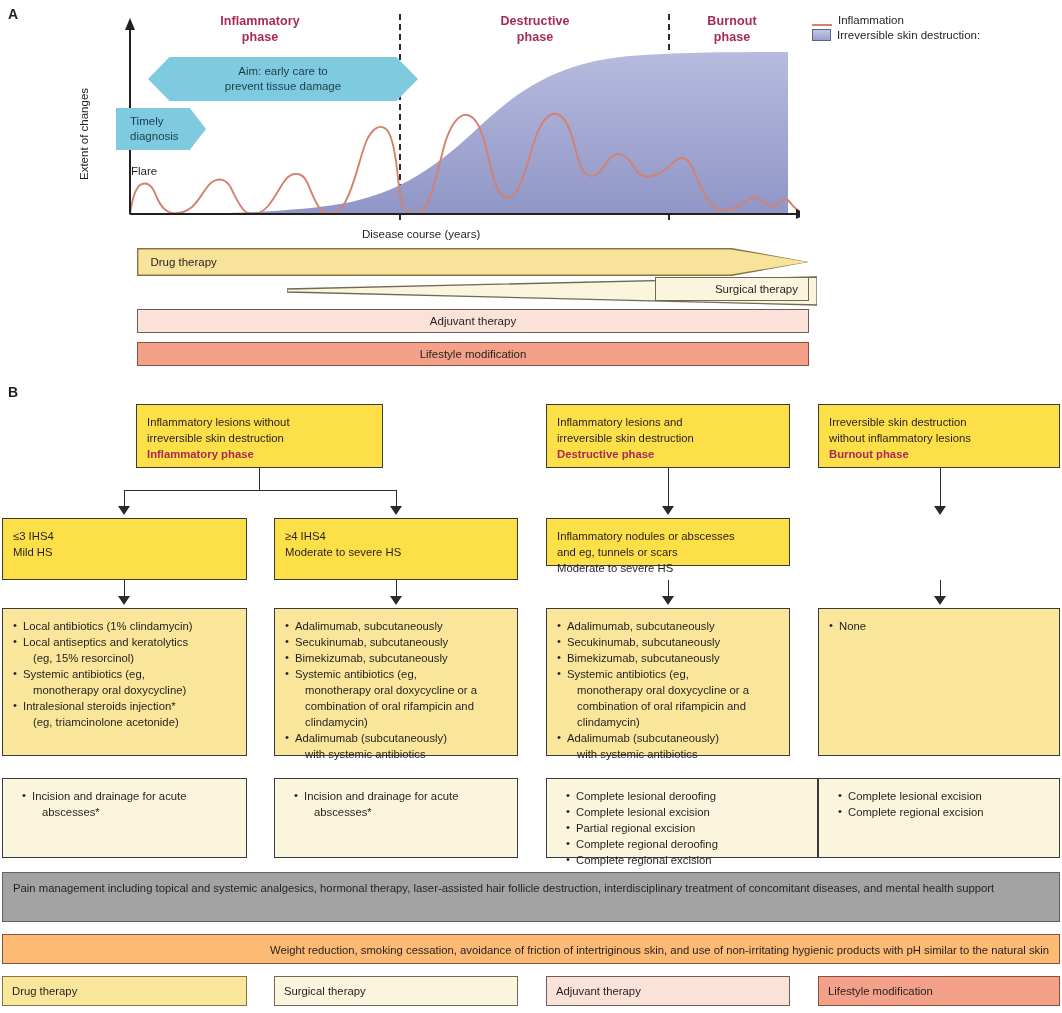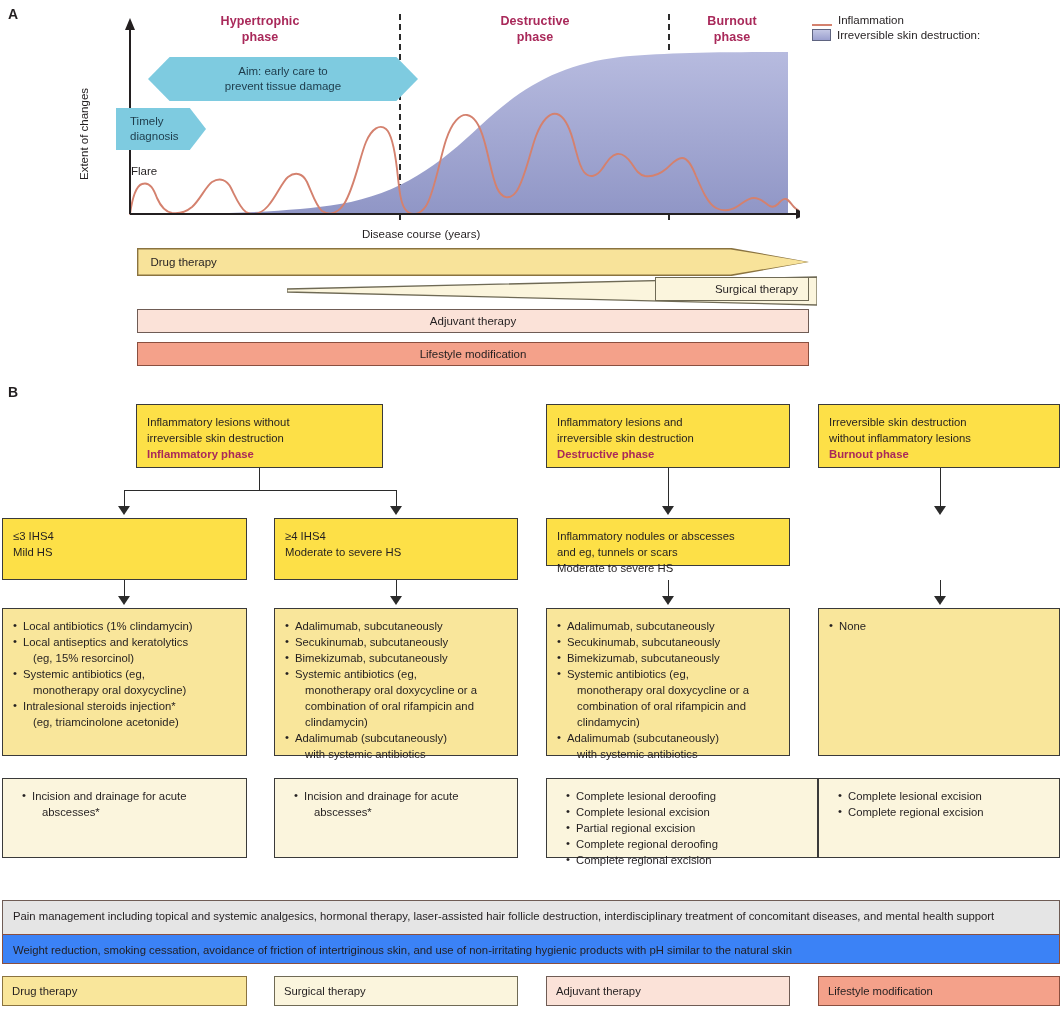--- a/index.html
+++ b/index.html
@@ -135,43 +135,43 @@
   }
   
   .fbar{
     position:absolute;
     border:1.6px solid #6f5c55;
     font-size:11.3px;
     line-height:1.5;
     color:#231f20;
     padding:7px 10px;
   }
-  #painBar{ background:#e5e5e5;margin-top:28px; }
-  #weightBar{ background:#3b82f6; border-color:#8a4f3f;}
+  #painBar{ background:#a3a3a3; }
+  #weightBar{ background:#fdba74; border-color:#8a4f3f;text-align:right;}
   .legbar{
     position:absolute;
     border:1.6px solid #6f5c55;
     font-size:11.3px;
     color:#231f20;
     display:flex; align-items:center; padding-left:9px;
   }
   #legDrug{ background:#f9e69b; border-color:#8a7340;}
   #legSurg{ background:#fbf5dd; border-color:#6f6a55;}
   #legAdj{ background:#fbe2d8; border-color:#6f5c55;}
   #legLife{ background:#f4a18a; border-color:#8a4f3f;}
 </style>
 </head>
 <body>
 
 <div id="panelA">
 
   <div class="panel-letter" style="left:8px; top:6px;">A</div>
 
   <div class="phase-label" style="left:175px; top:14px; width:170px;">
-    <div>Hypertrophic</div>
+    <div>Inflammatory</div>
     <div>phase</div>
   </div>
   <div class="phase-label" style="left:450px; top:14px; width:170px;">
     <div>Destructive</div>
     <div>phase</div>
   </div>
   <div class="phase-label" style="left:652px; top:14px; width:160px;">
     <div>Burnout</div>
     <div>phase</div>
   </div>

